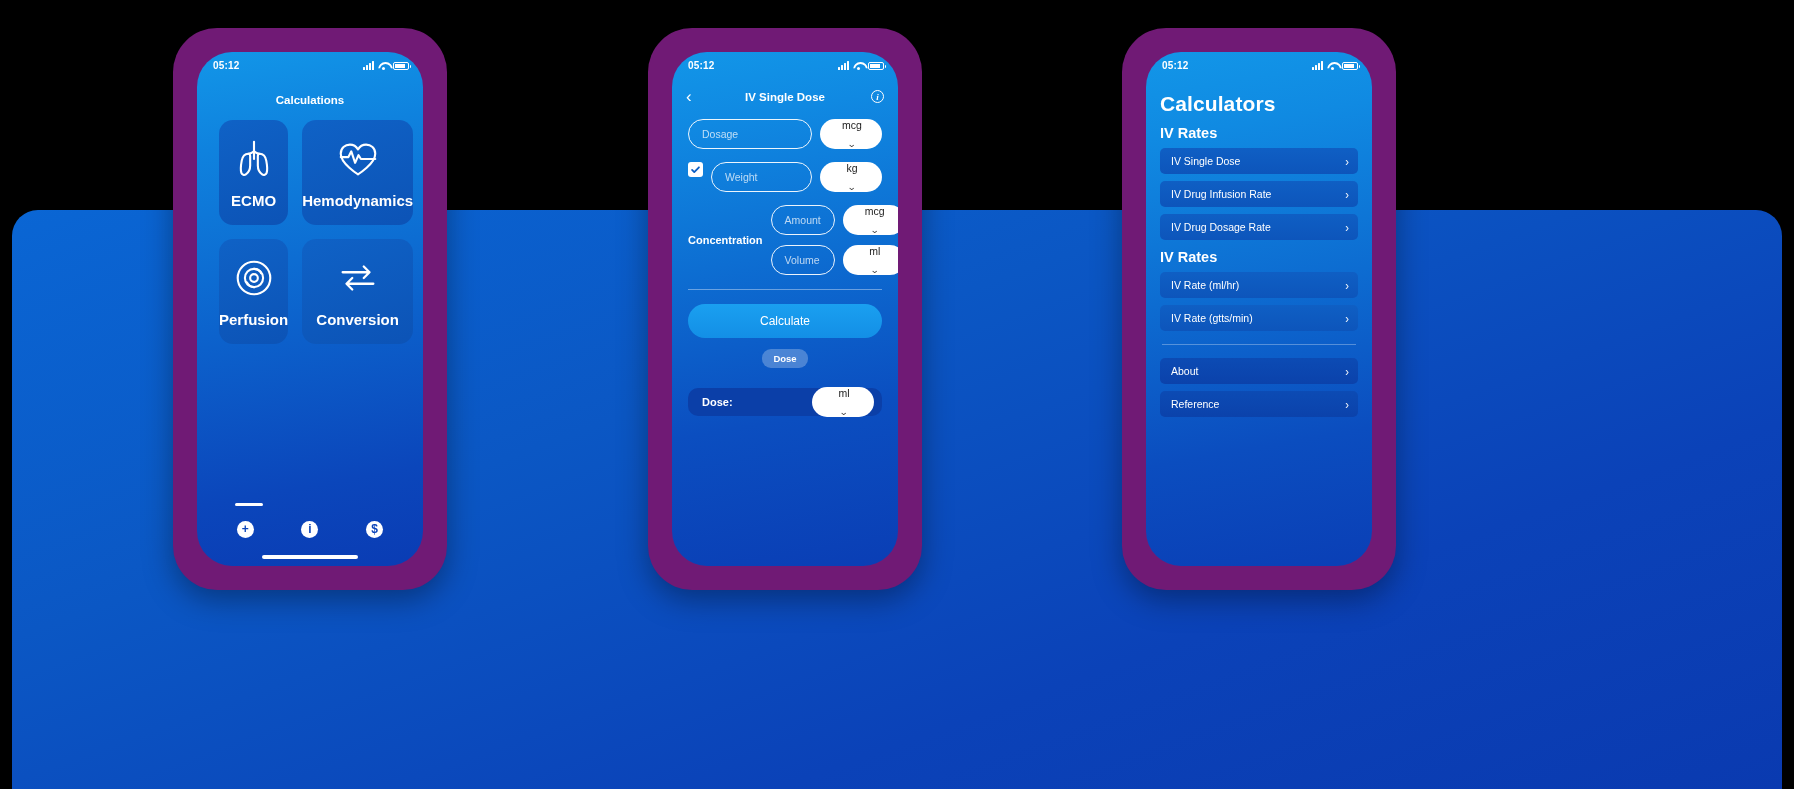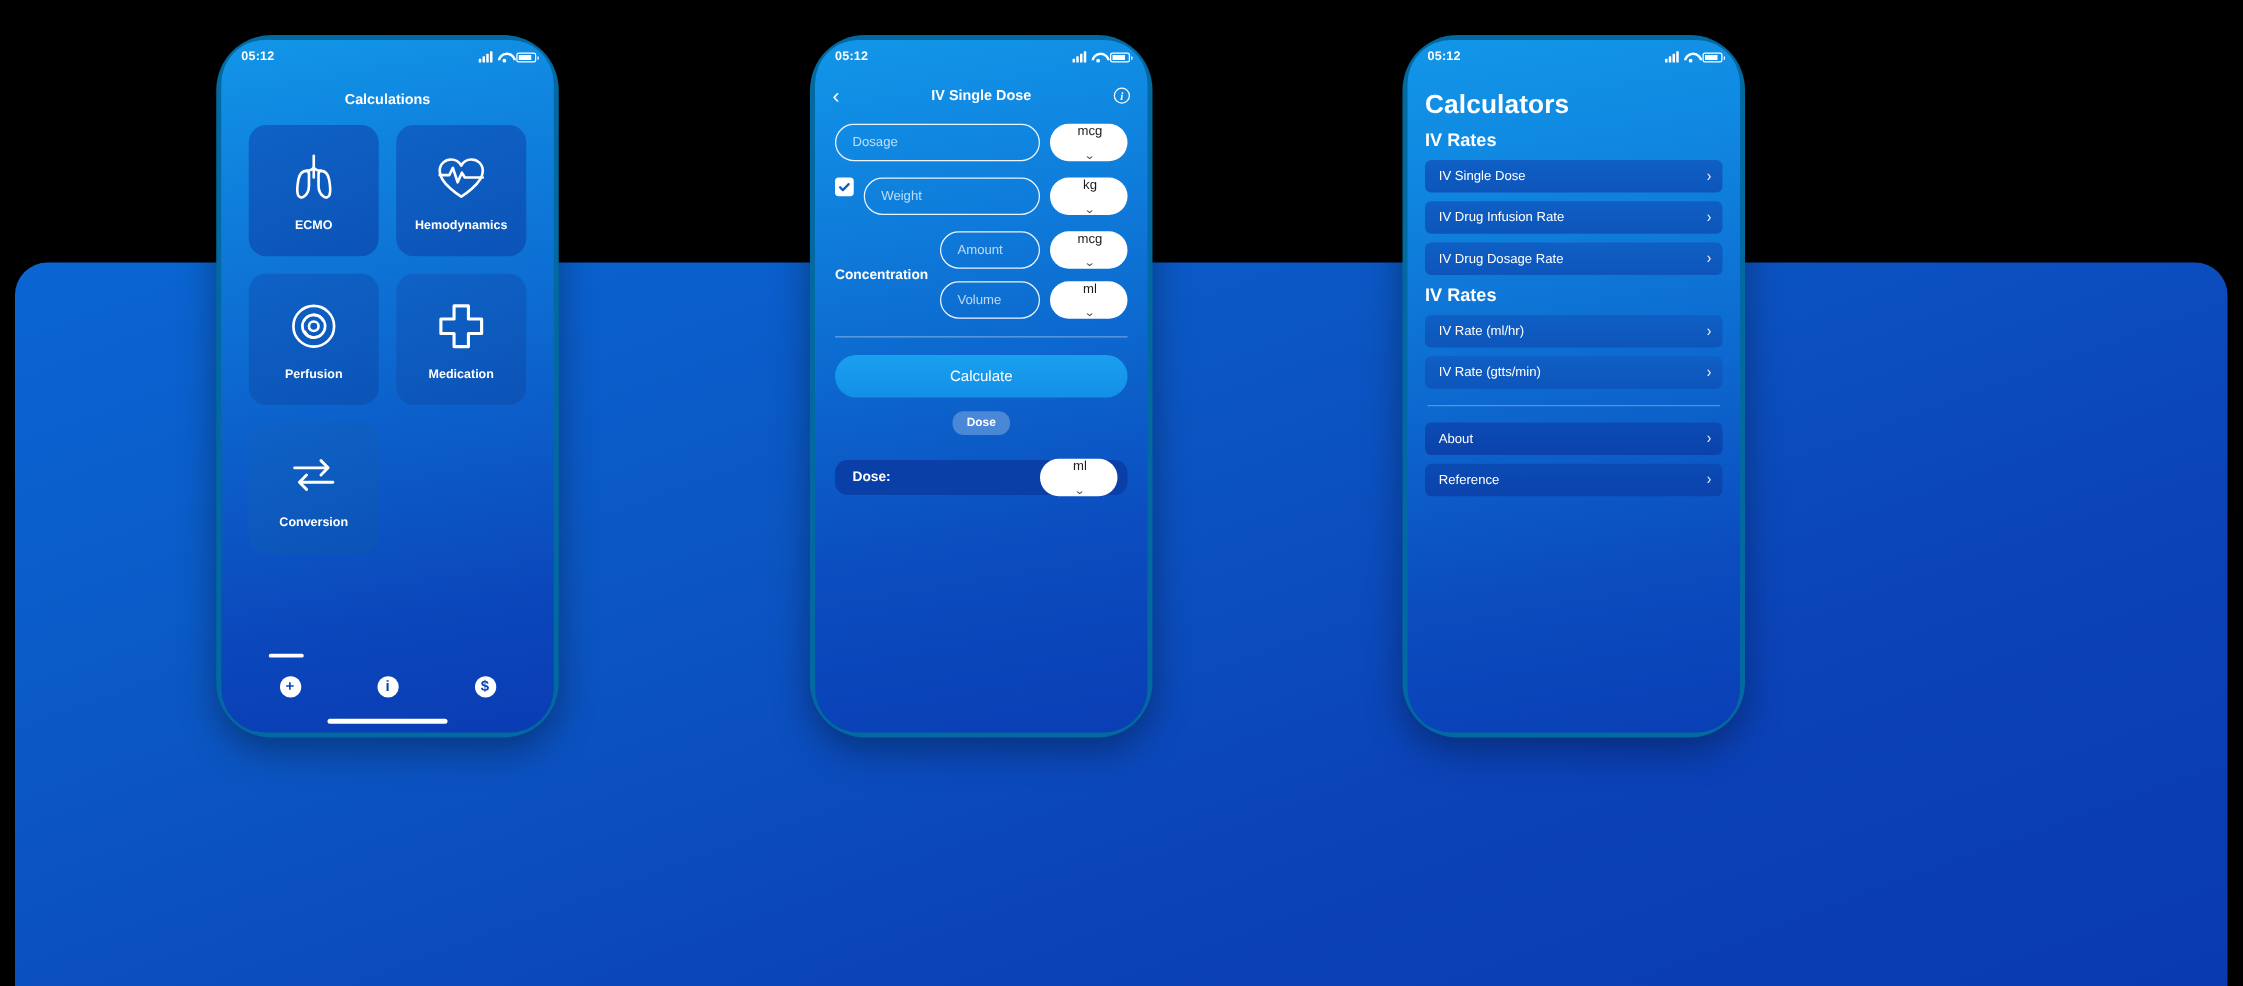--- a/index.html
+++ b/index.html
@@ -19,23 +19,23 @@
     left: 12px; top: 210px;
     width: 1770px; height: 579px;
     border-radius: 26px 26px 0 0;
     background: linear-gradient(160deg, #0a66d4 0%, #0b57c4 35%, #0b42b8 70%, #0a3ab0 100%);
   }
   #bg-top { position:absolute; left:0; top:0; width:1794px; height:212px; background:#000; }
 
   
   .phone {
     position: absolute;
-    background: #0369a1;
+    background: #701a75;
     border-radius: 44px;
-    padding: 4px;
+    padding: 24px;
     box-shadow: 0 10px 30px rgba(0,0,0,0.35);
   }
   .screen {
     width: 100%; height: 100%;
     border-radius: 35px;
     overflow: hidden;
     position: relative;
   }
 
   #phone-1 { left: 173px; top: 28px;  width: 274px; height: 562px; }
@@ -88,21 +88,21 @@
     padding: 0 22px;
   }
   .tile {
     background: linear-gradient(160deg,#0f62c6 0%, #0c53b6 100%);
     border-radius: 14px;
     height: 105px;
     display:flex; flex-direction:column; align-items:center; justify-content:center;
     gap: 10px;
   }
   .tile .ticon { width: 46px; height: 46px; display:flex; align-items:center; justify-content:center; }
-  .tile .tlabel { color:#fff; font-size: 10px; font-weight: 600; }
+  .tile .tlabel { color:#fff; font-size: 15px; font-weight: 600; }
 
   .p1-spacer { flex: 1; }
   .tabbar {
     height: 52px;
     display:flex; align-items:center; justify-content:space-around;
     padding: 0 16px;
     position: relative;
   }
   .tab-indicator {
     position:absolute; top: 0px; left: 38px;
@@ -265,28 +265,20 @@
             <circle cx="24" cy="24" r="17"></circle>
             <circle cx="24" cy="24" r="9.5"></circle>
             <circle cx="24" cy="24" r="4"></circle>
             <path d="M24 14.5c3 0 6 1.5 7.5 4.5"></path>
             <path d="M16.5 28.5c1.5 3 4.5 5 7.5 5"></path>
           </svg>
         </span>
         <span class="tlabel">Perfusion</span>
       </div>
 
-      <div class="tile">
-        <span class="ticon">
-          <svg viewBox="0 0 48 48" fill="none" stroke="#fff" stroke-width="2.6" stroke-linejoin="round">
-            <path d="M18 7h12v11h11v12H30v11H18V30H7V18h11z"></path>
-          </svg>
-        </span>
-        <span class="tlabel">Medication</span>
-      </div>
 
       <div class="tile">
         <span class="ticon">
           <svg viewBox="0 0 48 48" fill="none" stroke="#fff" stroke-width="2.4" stroke-linecap="round" stroke-linejoin="round">
             <path d="M8 18h28l-6-6m6 6l-6 6"></path>
             <path d="M40 30H12l6-6m-6 6l6 6"></path>
           </svg>
         </span>
         <span class="tlabel">Conversion</span>
       </div>

